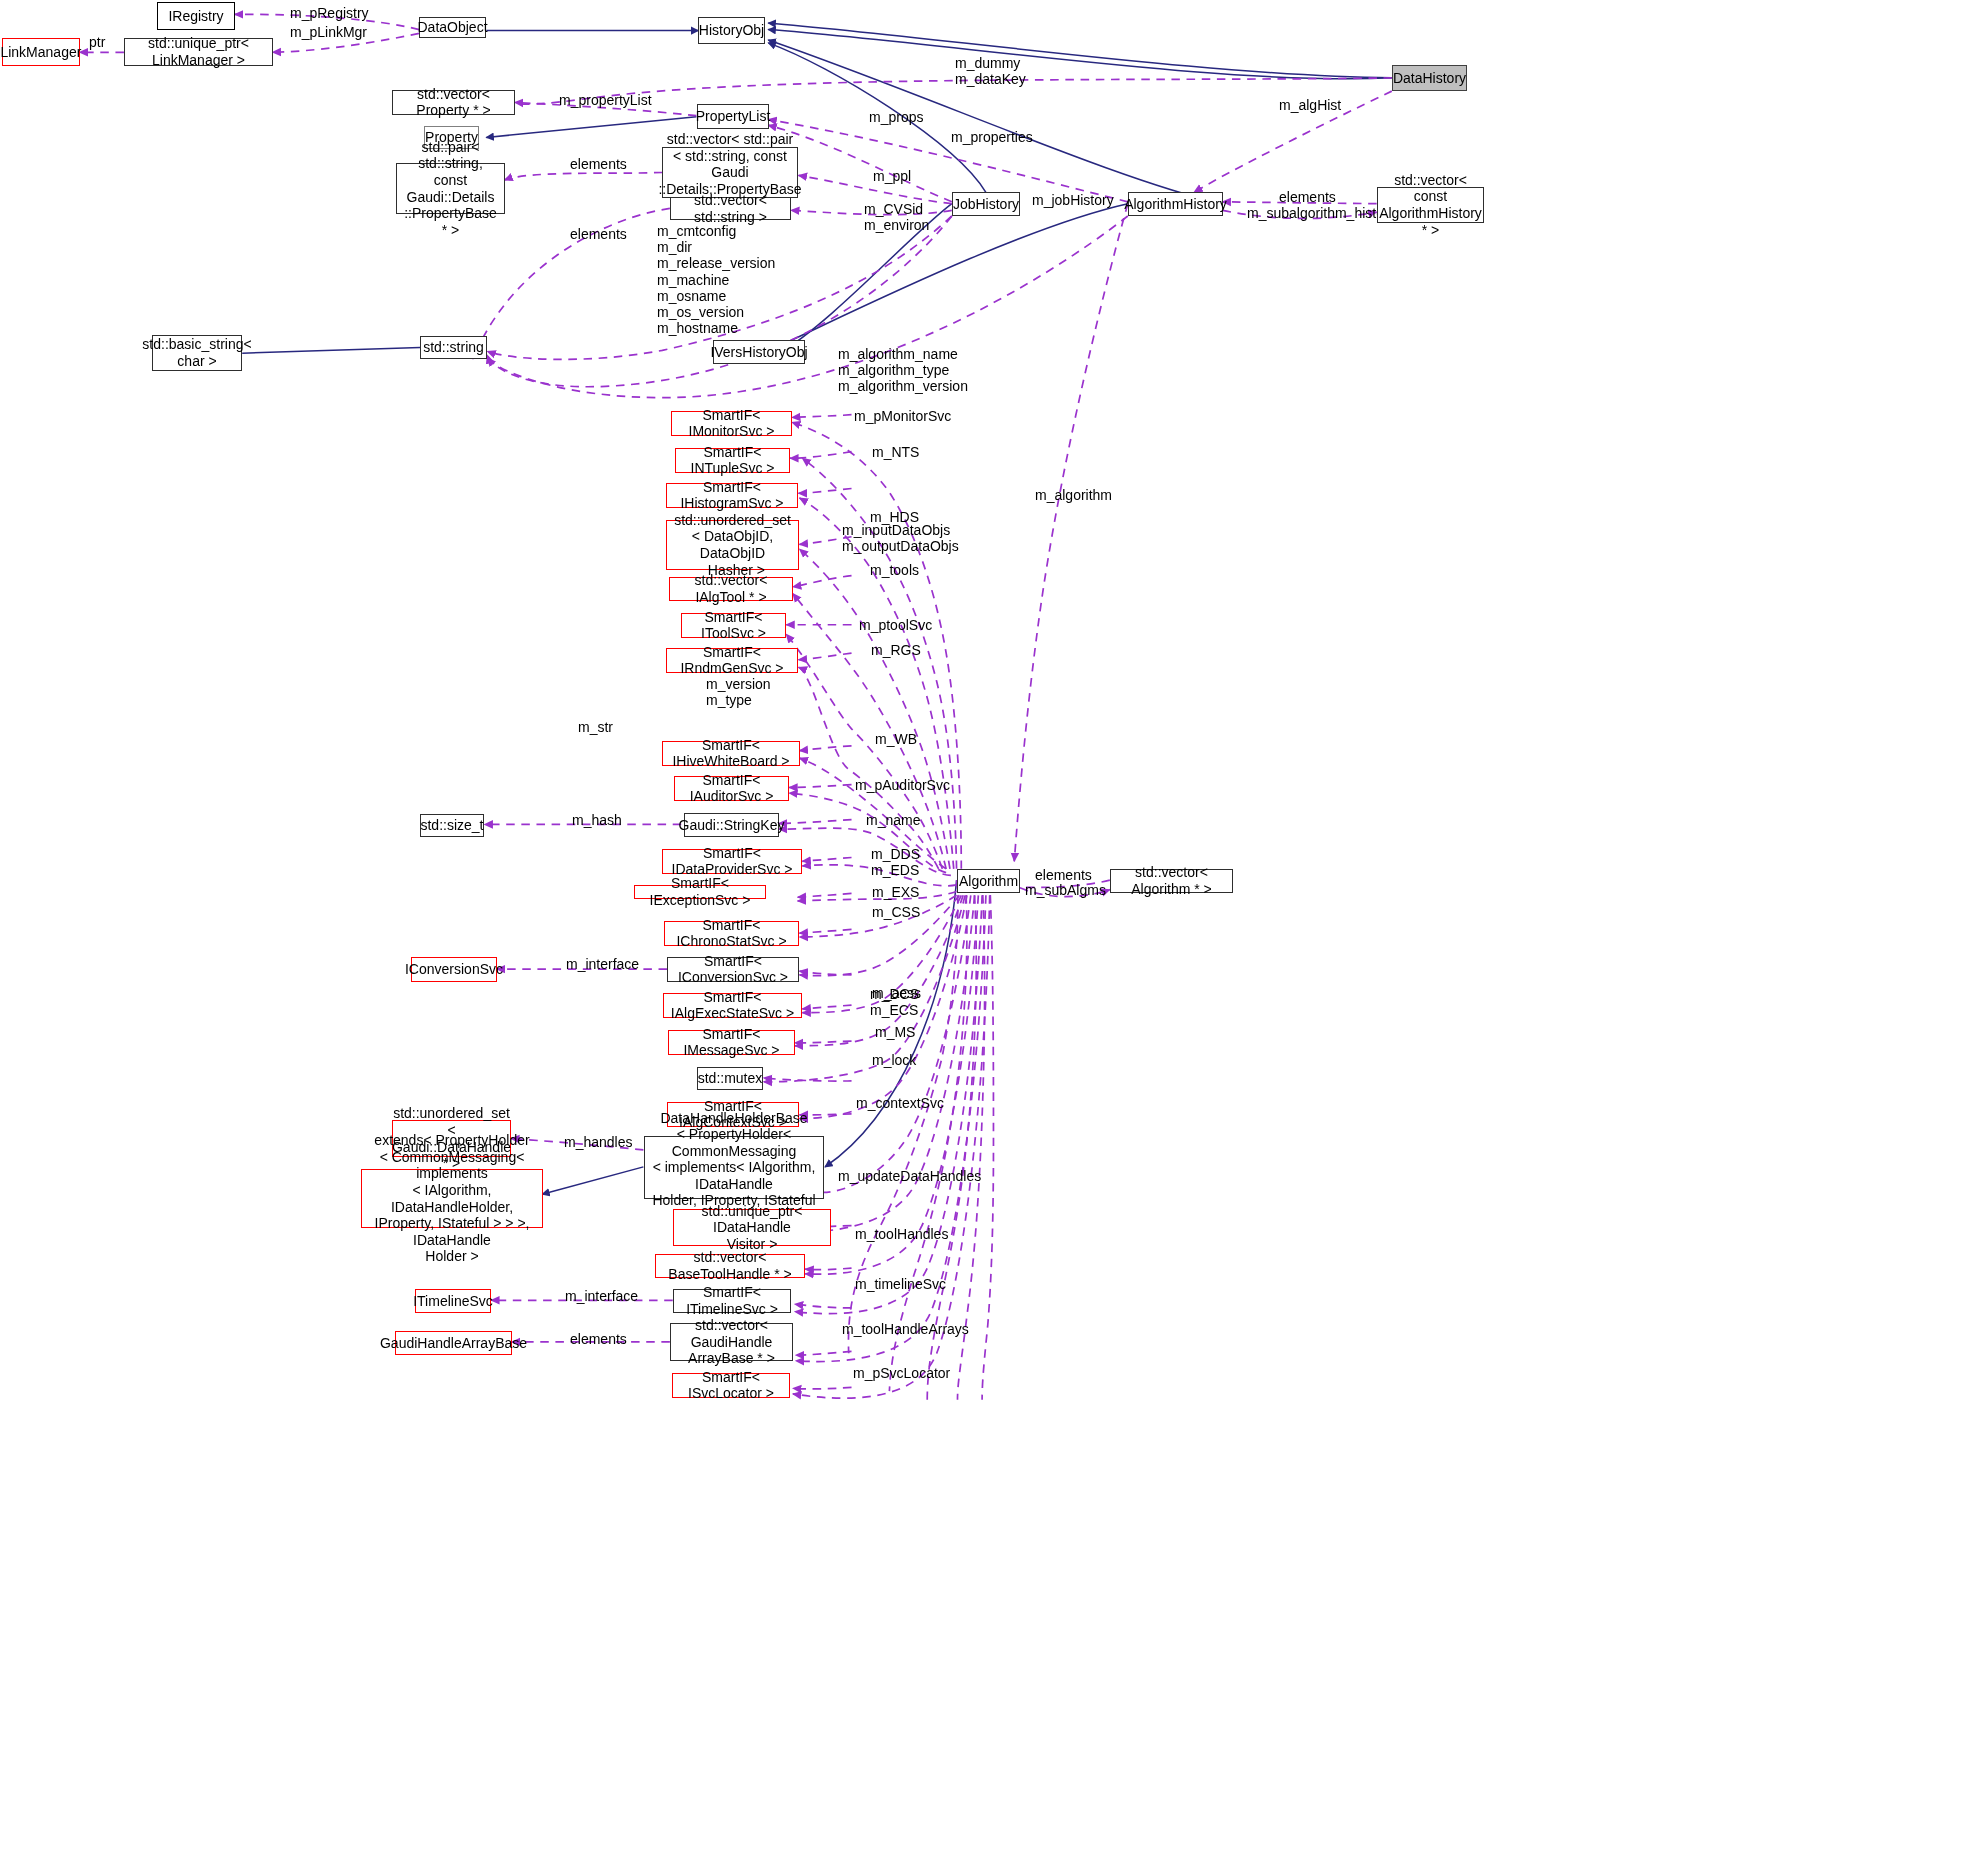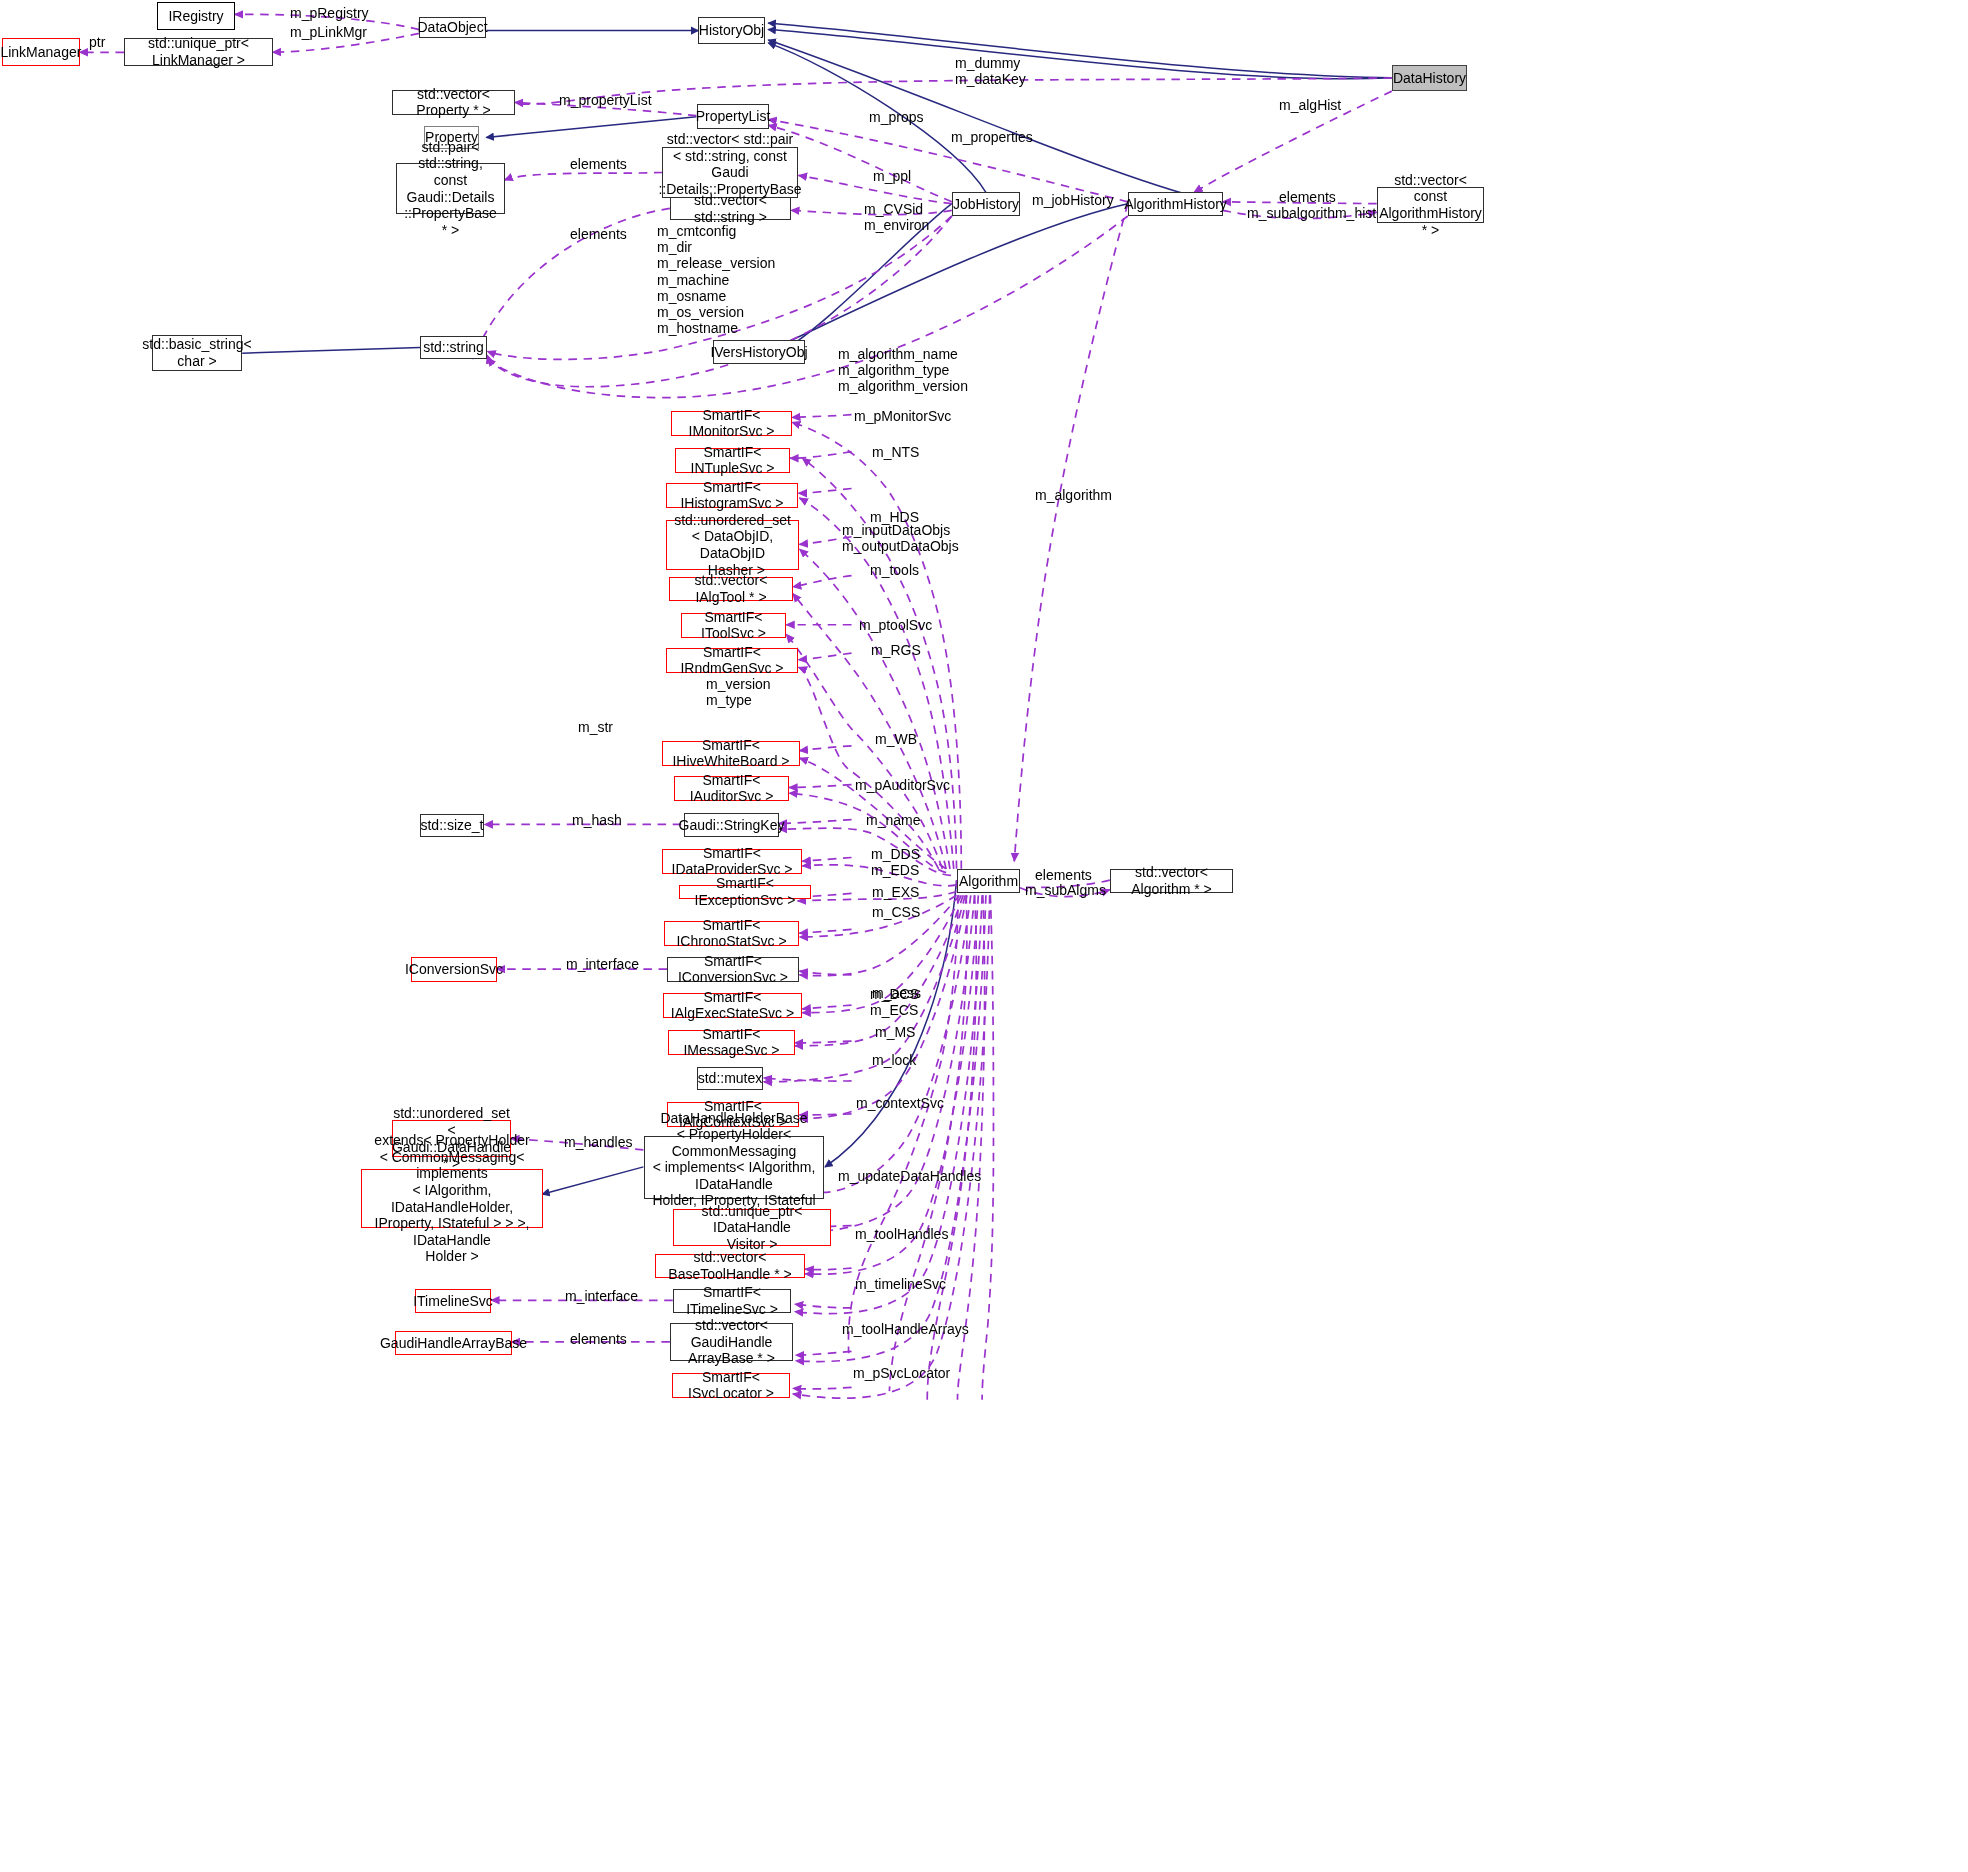--- a/index.html
+++ b/index.html
@@ -209,21 +209,21 @@
     <div class="node red" style="left: 669px; top: 577px; width: 124px; height: 24px;">std::vector&lt; IAlgTool * &gt;</div>
     <div class="node red" style="left: 681px; top: 613px; width: 105px; height: 24.6px;">SmartIF&lt; IToolSvc &gt;</div>
     <div class="node red" style="left: 666px; top: 648px; width: 132px; height: 24.6px;">SmartIF&lt; IRndmGenSvc &gt;</div>
     <div class="node red" style="left: 662px; top: 741px; width: 138px; height: 24.6px;">SmartIF&lt; IHiveWhiteBoard &gt;</div>
     <div class="node red" style="left: 674px; top: 776px; width: 115px; height: 24.6px;">SmartIF&lt; IAuditorSvc &gt;</div>
     <div class="node thick" style="left: 420px; top: 814px; width: 64px; height: 23px;">std::size_t</div>
     <div class="node thick" style="left: 684px; top: 813px; width: 95px; height: 24px;">Gaudi::StringKey</div>
     <div class="node red" style="left: 662px; top: 849px; width: 140px; height: 24.6px;">SmartIF&lt; IDataProviderSvc &gt;</div>
     <div class="node thick" style="left: 957px; top: 869px; width: 63px; height: 24px;">Algorithm</div>
     <div class="node thick" style="left: 1110px; top: 869px; width: 123px; height: 24px;">std::vector&lt; Algorithm * &gt;</div>
-    <div class="node red" style="left: 679px; top: 885px; width: 132px; height: 14px;">SmartIF&lt; IExceptionSvc &gt;</div>
+    <div class="node red" style="left: 634px; top: 885px; width: 132px; height: 14px;">SmartIF&lt; IExceptionSvc &gt;</div>
     <div class="node red" style="left: 664px; top: 921px; width: 135px; height: 24.6px;">SmartIF&lt; IChronoStatSvc &gt;</div>
     <div class="node red" style="left: 411px; top: 957px; width: 86px; height: 24.6px;">IConversionSvc</div>
     <div class="node thick" style="left: 667px; top: 957px; width: 132px; height: 24.6px;">SmartIF&lt; IConversionSvc &gt;</div>
     <div class="node red" style="left: 663px; top: 993px; width: 139px; height: 24.6px;">SmartIF&lt; IAlgExecStateSvc &gt;</div>
     <div class="node red" style="left: 668px; top: 1030px; width: 127px; height: 24.6px;">SmartIF&lt; IMessageSvc &gt;</div>
     <div class="node thick" style="left: 697px; top: 1067px; width: 66px; height: 23px;">std::mutex</div>
     <div class="node red" style="left: 667px; top: 1102px; width: 132px; height: 24.6px;">SmartIF&lt; IAlgContextSvc &gt;</div>
     <div class="node red" style="left: 392px; top: 1120px; width: 119px; height: 37px;">std::unordered_set
 &lt; Gaudi::DataHandle * &gt;</div>
     <div class="node thick" style="left: 644px; top: 1136px; width: 180px; height: 63px;">DataHandleHolderBase

